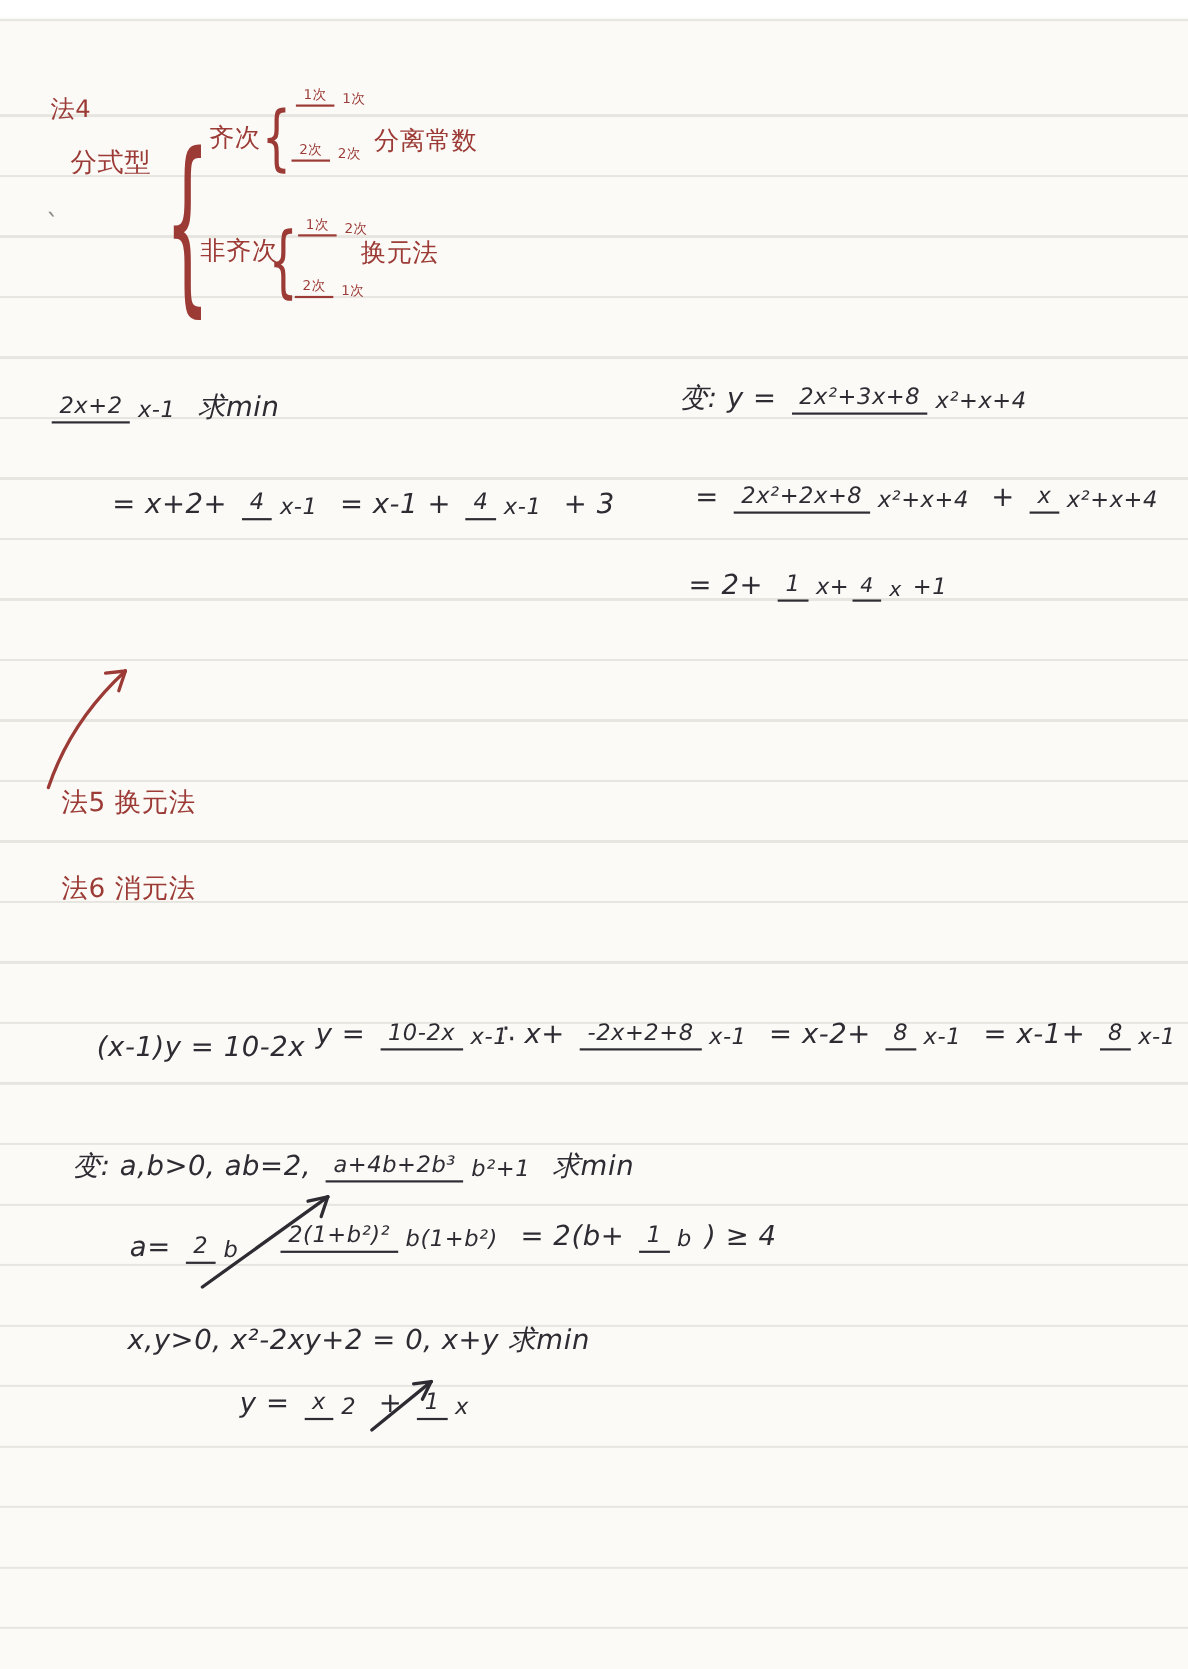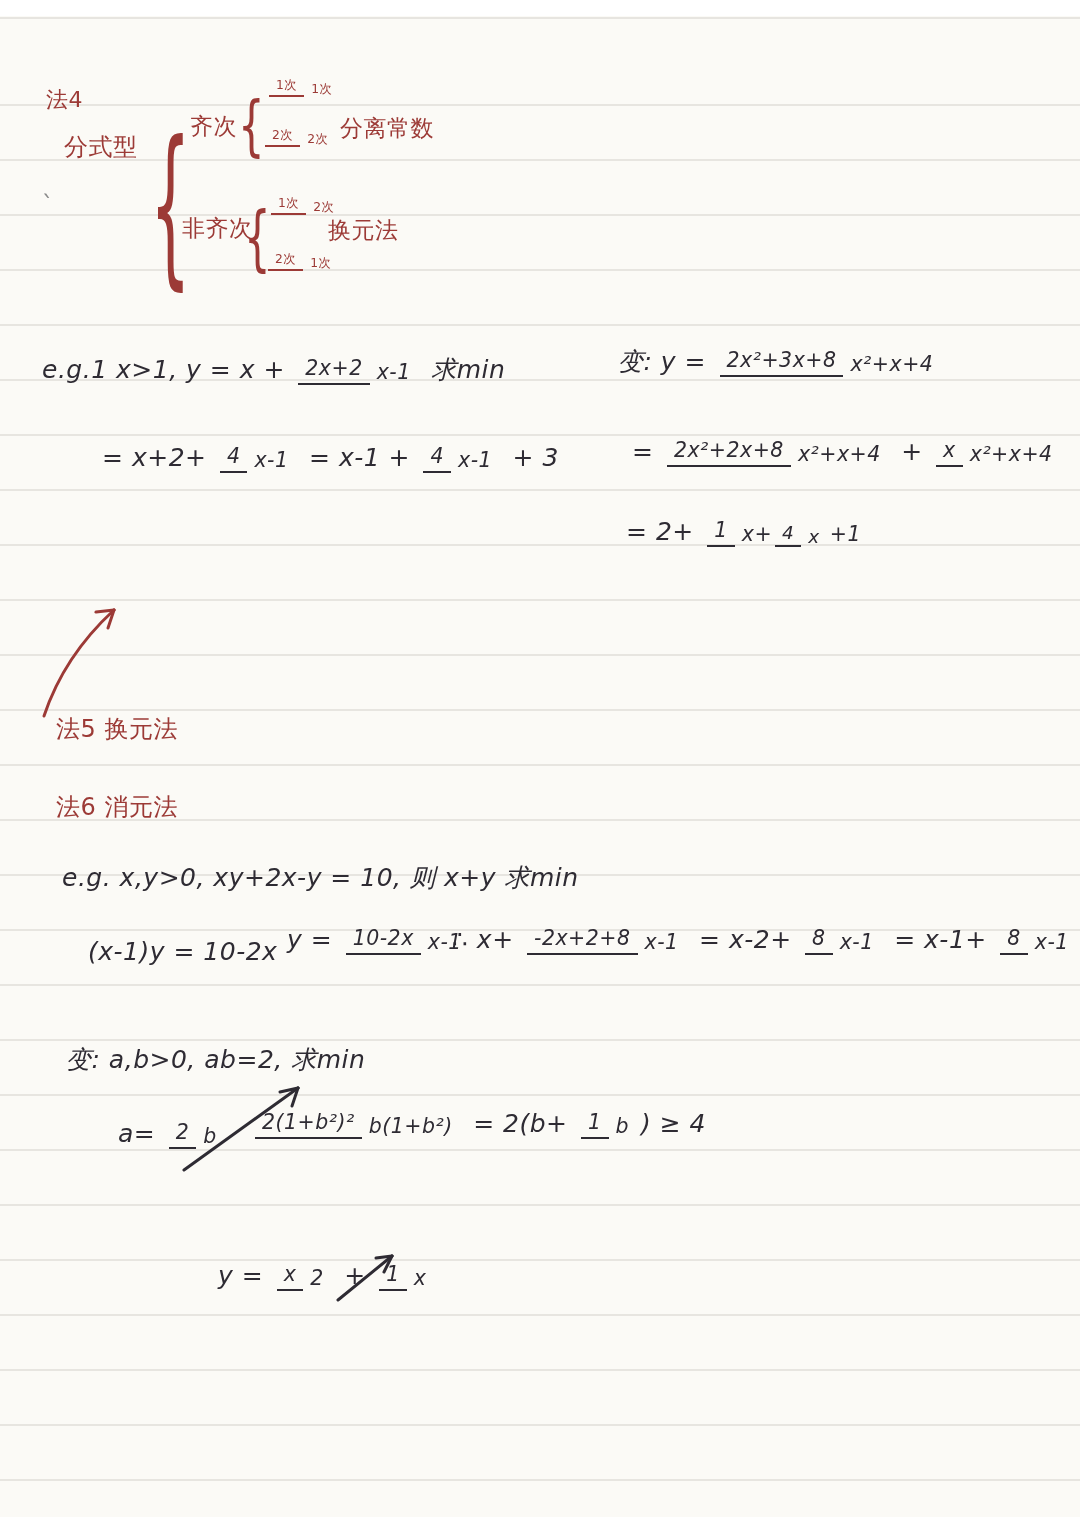--- a/index.html
+++ b/index.html
@@ -95,21 +95,21 @@
   <div class="hw red fs15" style="left:266px;top:180px"><span class="fr">
         <span class="n"><span>1次</span></span>
         <span class="d"><span>2次</span></span>
       </span></div>
   <div class="hw red fs15" style="left:263px;top:236px"><span class="fr">
         <span class="n"><span>2次</span></span>
         <span class="d"><span>1次</span></span>
       </span></div>
   <div class="hw red fs20" style="left:328px;top:200px">换元法</div>
 
-  <div class="hw" style="left:42px;top:338px"><span>e.g.1   x&gt;1,   y = x + </span><span class="fr">
+  <div class="hw" style="left:42px;top:338px"><span class="fr">
         <span class="n"><span>2x+2</span></span>
         <span class="d"><span>x-1</span></span>
       </span><span>  求min</span></div>
   <div class="hw" style="left:102px;top:426px"><span>= x+2+ </span><span class="fr">
         <span class="n"><span>4</span></span>
         <span class="d"><span>x-1</span></span>
       </span><span>  =  x-1 + </span><span class="fr">
         <span class="n"><span>4</span></span>
         <span class="d"><span>x-1</span></span>
       </span><span> + 3</span></div>
@@ -136,56 +136,59 @@
 
   <svg class="arrow redstroke" style="left:36px;top:582px" width="95" height="125" viewBox="0 0 95 125">
     <path d="M8,118 Q28,58 78,12"></path>
     <path d="M78,12 L60,14"></path>
     <path d="M78,12 L72,30"></path>
   </svg>
 
   <div class="hw red fs24" style="left:56px;top:698px">法5  换元法</div>
   <div class="hw red fs24" style="left:56px;top:776px">法6  消元法</div>
 
-  <div class="hw" style="left:62px;top:846px"><span>e.g.  x,y&gt;0,   xy+2x-y = 10,   则 x+y 求min</span></div>
   <div class="hw" style="left:88px;top:920px"><span>(x-1)y = 10-2x</span></div>
   <div class="hw" style="left:287px;top:908px"><span>y = </span><span class="fr">
         <span class="n"><span>10-2x</span></span>
         <span class="d"><span>x-1</span></span>
       </span></div>
   <div class="hw" style="left:452px;top:908px"><span>∴ x+ </span><span class="fr">
         <span class="n"><span>-2x+2+8</span></span>
         <span class="d"><span>x-1</span></span>
       </span><span> = x-2+ </span><span class="fr">
         <span class="n"><span>8</span></span>
         <span class="d"><span>x-1</span></span>
       </span><span> = x-1+ </span><span class="fr">
         <span class="n"><span>8</span></span>
         <span class="d"><span>x-1</span></span>
       </span><span> -1</span></div>
 
-  <div class="hw" style="left:66px;top:1028px"><span>变:  a,b&gt;0,  ab=2, </span><span>  求min</span></div>
+  <div class="hw" style="left:66px;top:1028px"><span>变:  a,b&gt;0,  ab=2, </span><span class="fr">
+        <span class="n"><span>a+4b+2b³</span></span>
+        <span class="d"><span>b²+1</span></span>
+      </span><span>  求min</span></div>
   <div class="hw" style="left:118px;top:1102px"><span>a= </span><span class="fr">
         <span class="n"><span>2</span></span>
         <span class="d"><span>b</span></span>
       </span></div>
   <div class="hw" style="left:250px;top:1092px"><span class="fr">
         <span class="n"><span>2(1+b²)²</span></span>
         <span class="d"><span>b(1+b²)</span></span>
       </span><span> = 2(b+ </span><span class="fr">
         <span class="n"><span>1</span></span>
         <span class="d"><span>b</span></span>
       </span><span>) ≥ 4</span></div>
 
   <svg class="arrow inkstroke" style="left:178px;top:1062px" width="135" height="100" viewBox="0 0 135 100">
     <path d="M6,92 L120,10"></path>
     <path d="M120,10 L102,14"></path>
     <path d="M120,10 L114,28"></path>
   </svg>
 
+  <div class="hw" style="left:116px;top:1186px"><span>x,y&gt;0,  x²-2xy+2 = 0,   x+y 求min</span></div>
   <div class="hw" style="left:218px;top:1244px"><span>y = </span><span class="fr">
         <span class="n"><span>x</span></span>
         <span class="d"><span>2</span></span>
       </span><span> + </span><span class="fr">
         <span class="n"><span>1</span></span>
         <span class="d"><span>x</span></span>
       </span></div>
 
   <svg class="arrow inkstroke" style="left:332px;top:1230px" width="72" height="62" viewBox="0 0 72 62">
     <path d="M6,54 L60,10"></path>

